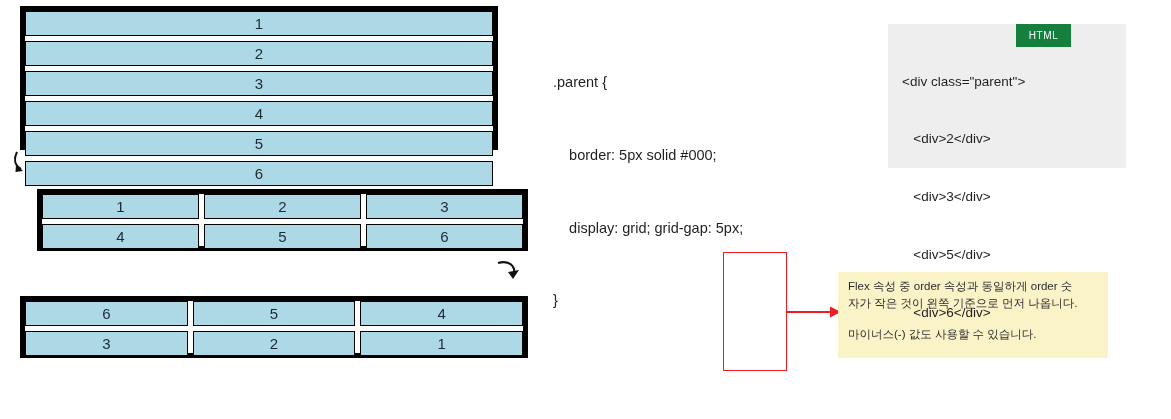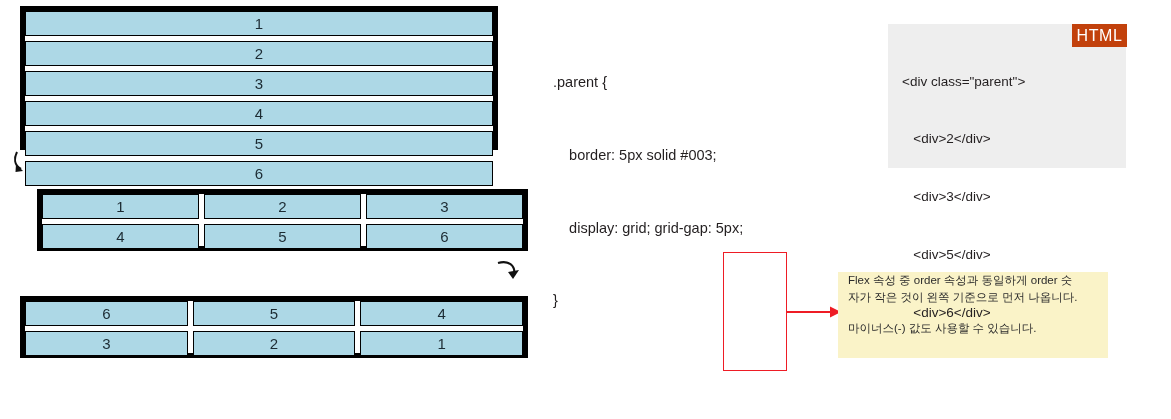--- a/index.html
+++ b/index.html
@@ -107,21 +107,21 @@
 
   
   #note {
     position: absolute;
     left: 838px;
     top: 272px;
     width: 270px;
     height: 86px;
     box-sizing: border-box;
     background: #faf3c8;
-    padding: 0 10px 8px 10px;
+    padding: 6px 10px 8px 10px;
     font-size: 11.5px;
     line-height: 17px;
     color: #2b2b2b;
     font-family: "Liberation Sans", sans-serif;
   }
   #note .note-gap { display: block; height: 14px; }
 
   
   #html-panel {
     position: absolute;
@@ -138,27 +138,27 @@
     top: 9px;
     font-size: 13.5px;
     line-height: 19.3px;
     color: #231f20;
     white-space: pre;
     font-family: "Liberation Sans", sans-serif;
   }
   #html-code .ln { display: block; white-space: pre; }
   #html-badge {
     position: absolute;
-    left: 1072px;
+    left: 1016px;
     top: 24px;
     width: 55px;
     height: 23px;
-    background: #c2410c;
+    background: #15803d;
     color: #ffffff;
-    font-size: 16px;
+    font-size: 10px;
     letter-spacing: 0.6px;
     display: flex;
     align-items: center;
     justify-content: center;
     font-family: "Liberation Sans", sans-serif;
   }
 </style>
 </head>
 <body>
 
@@ -198,21 +198,21 @@
   <div class="cell">6</div>
   <div class="cell">5</div>
   <div class="cell">4</div>
   <div class="cell">3</div>
   <div class="cell">2</div>
   <div class="cell">1</div>
 </div>
 
 <div id="css-code">
   <span class="ln">.parent {</span>
-  <span class="ln">    border: 5px solid #003;</span>
+  <span class="ln">    border: 5px solid #000;</span>
   <span class="ln">    display: grid; grid-gap: 5px;</span>
   <span class="ln">}</span>
   
   
   
   
   
   
   
   

